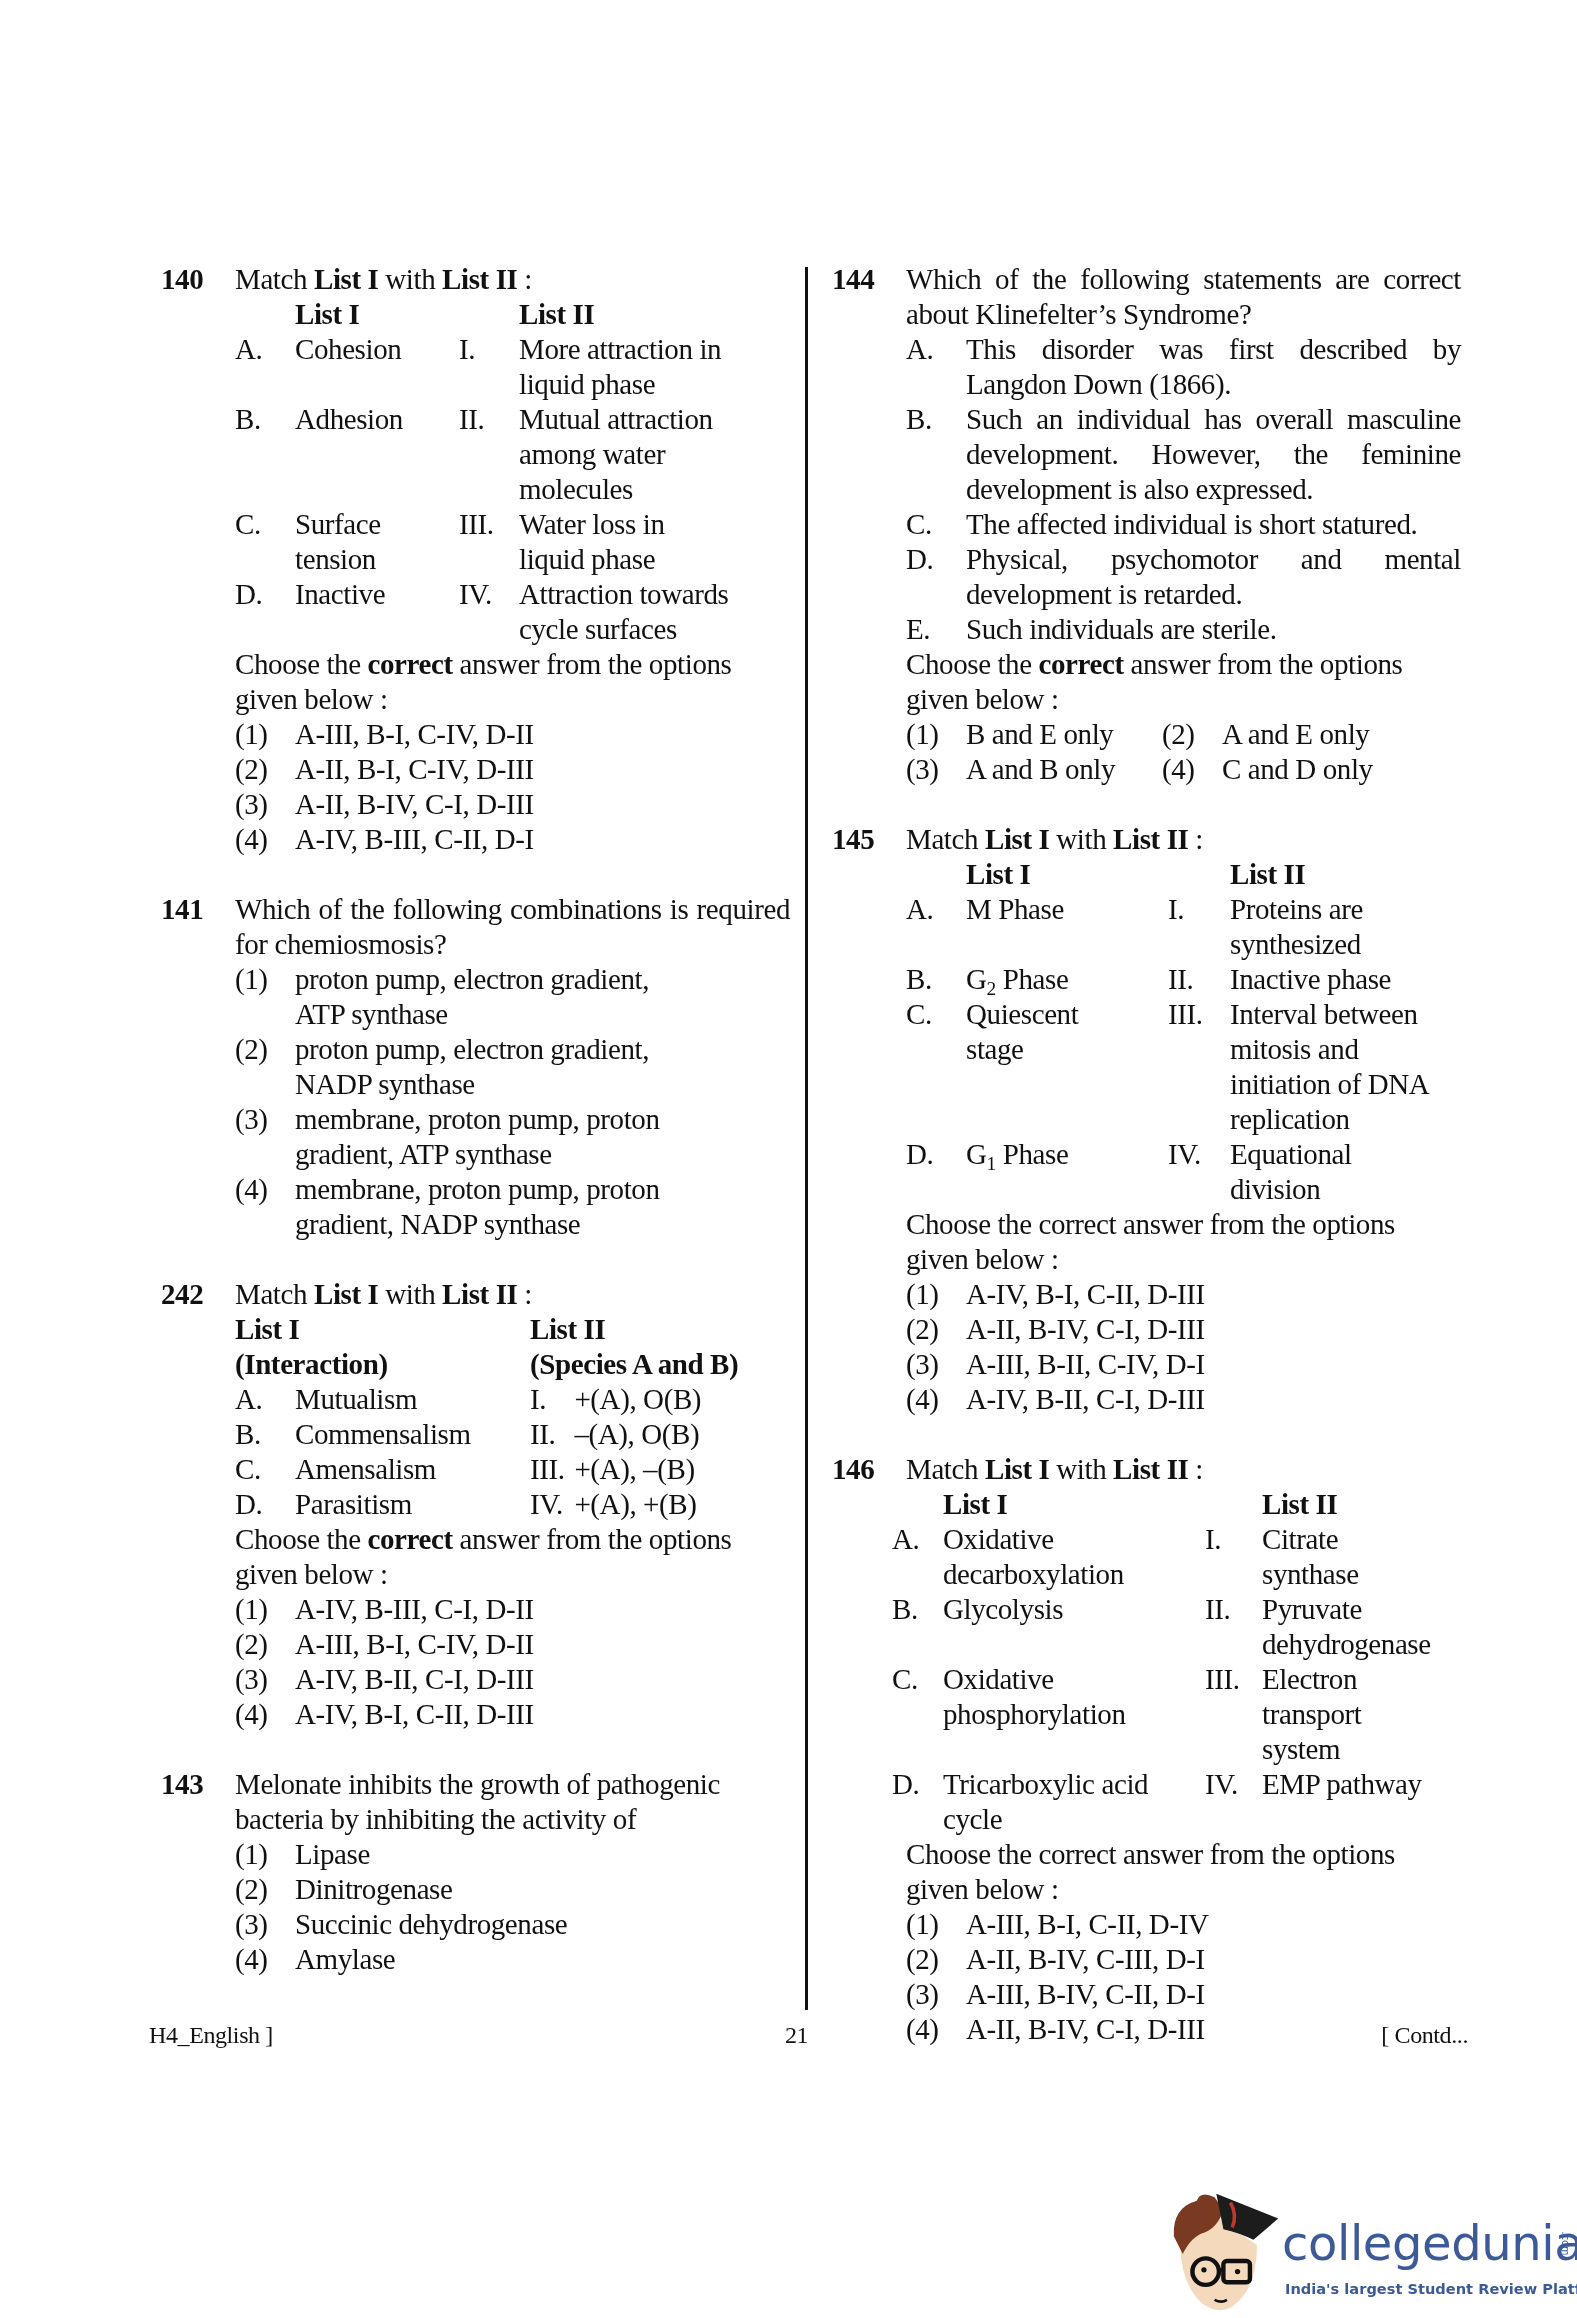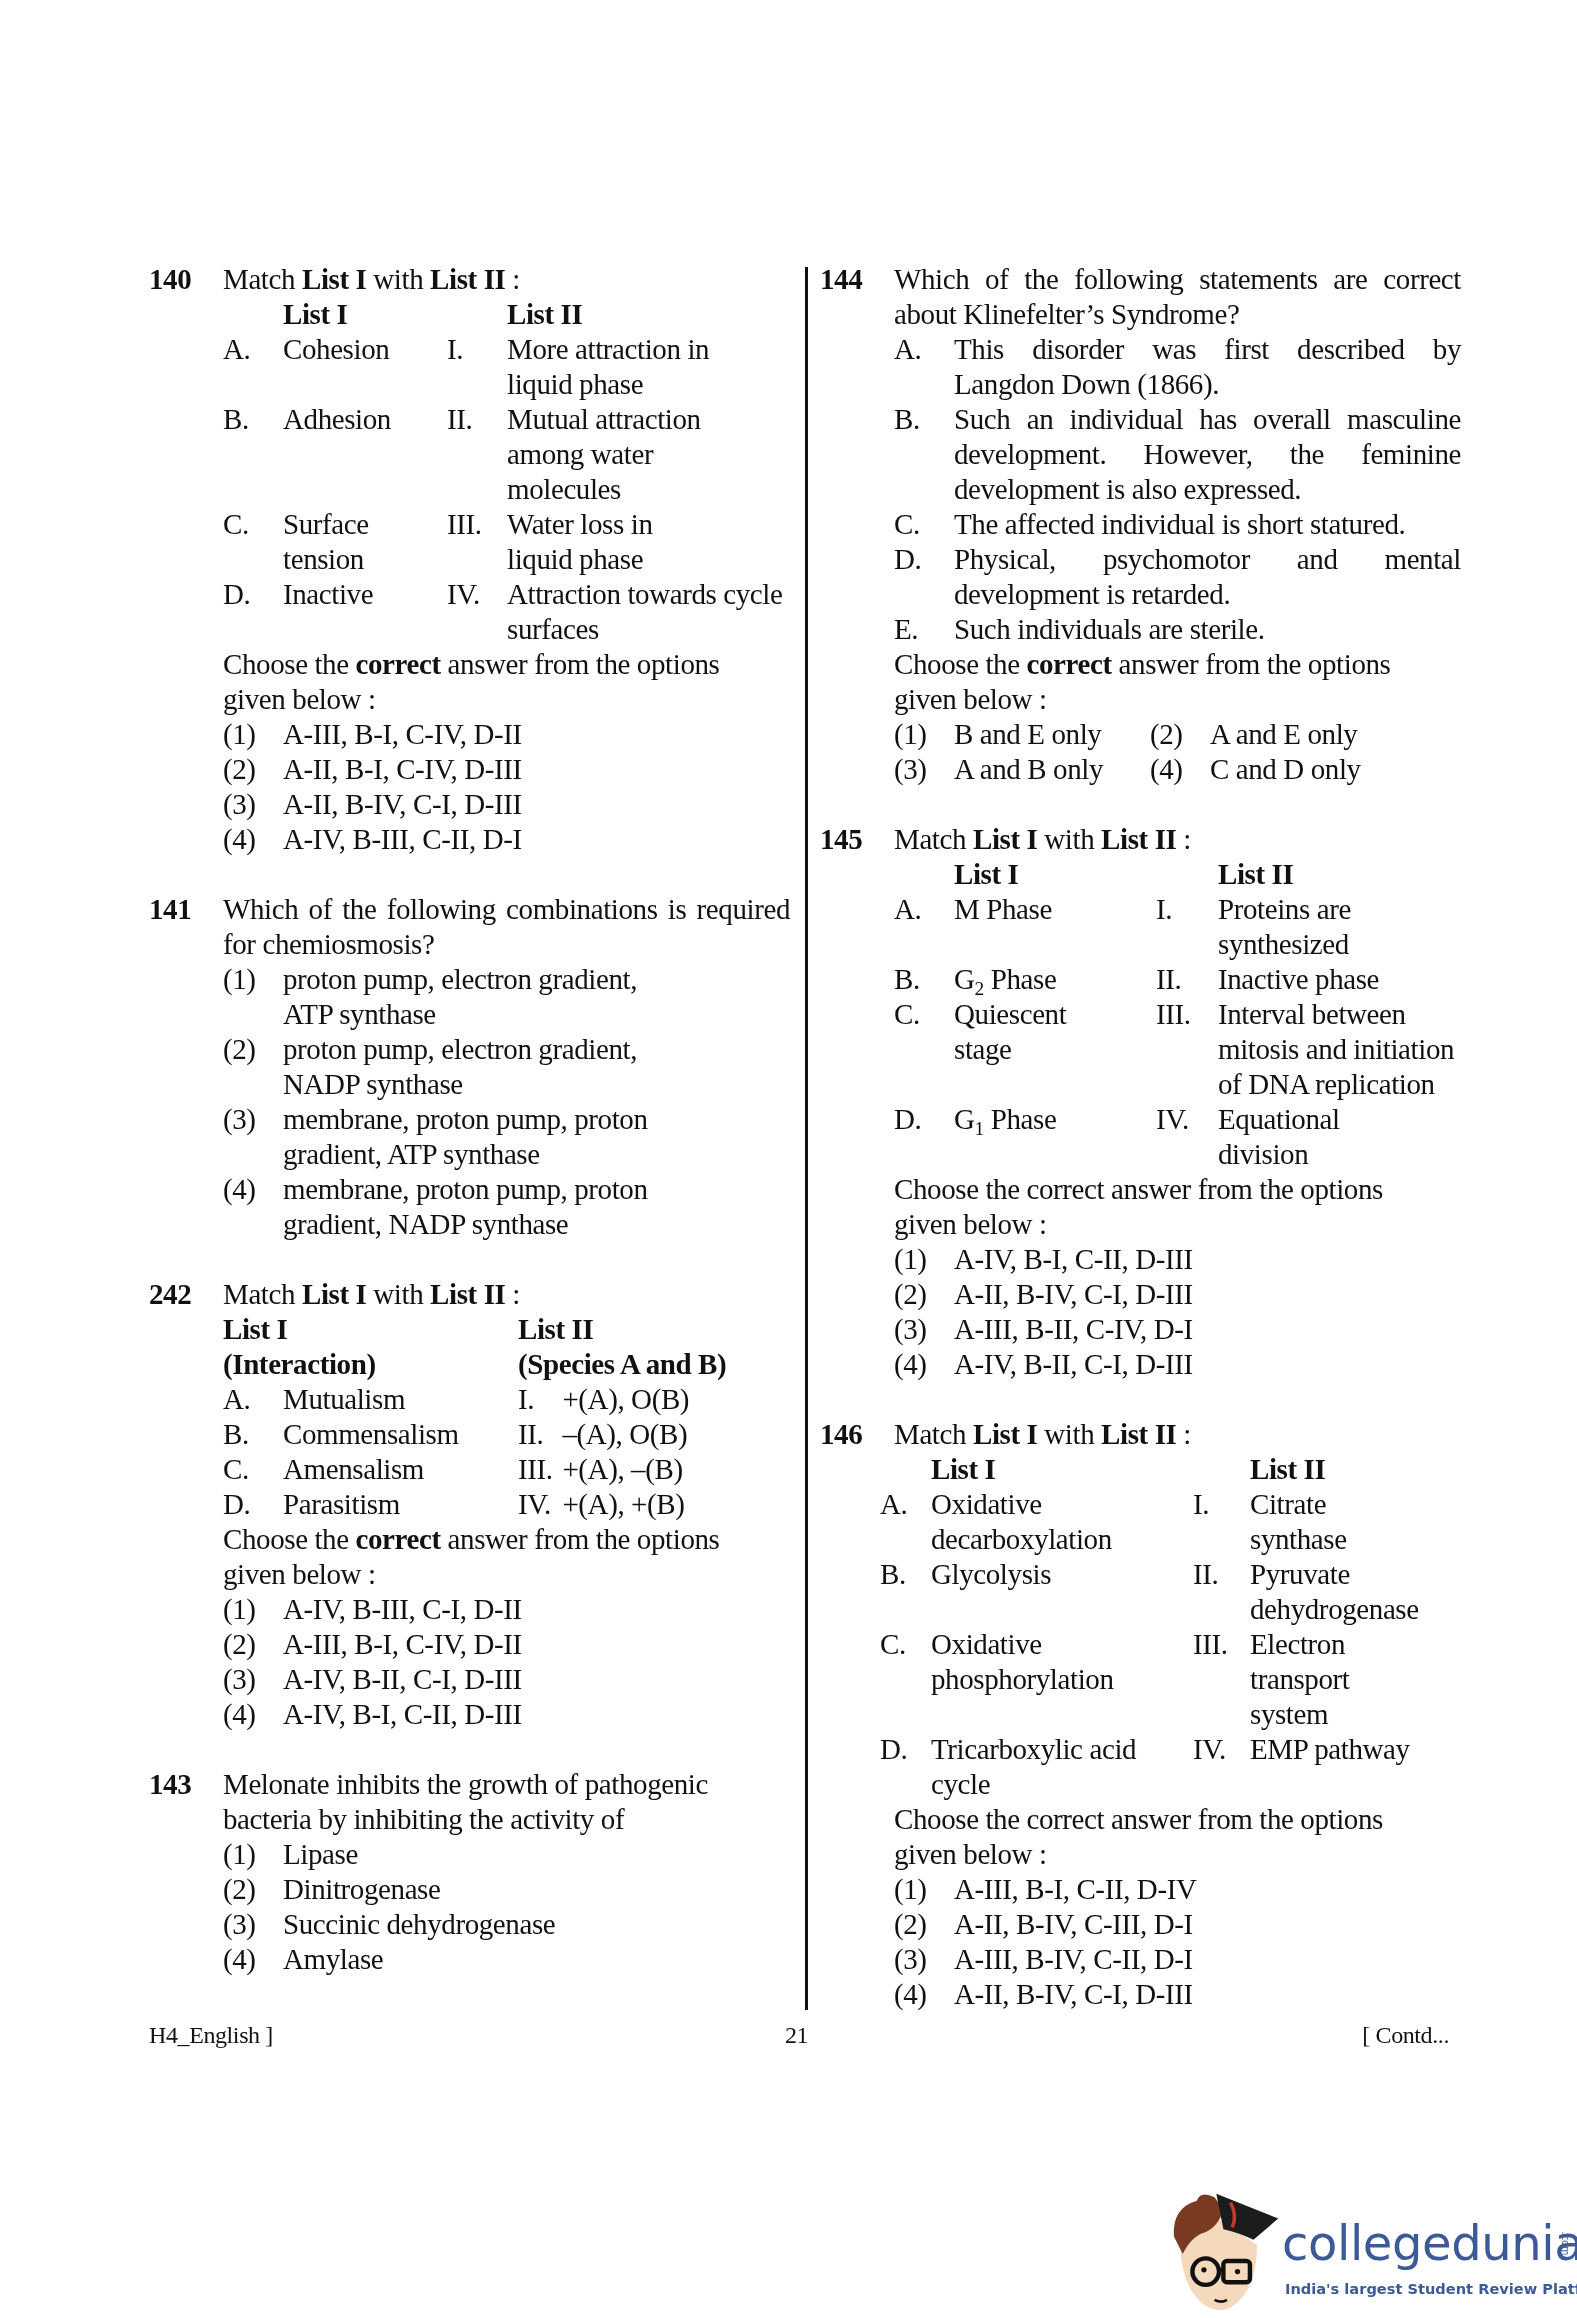--- a/index.html
+++ b/index.html
@@ -18,21 +18,21 @@
       letter-spacing: -0.4px;
     }
     #col-left { left: 149px; width: 641px; }
     #col-right { left: 820px; width: 641px; }
     .divider {
       position: absolute;
       left: 805px; top: 267px;
       width: 2.7px; height: 1743px;
       background: #111;
     }
-    .q { position: relative; padding-left: 74px; }
+    .q { position: relative; padding-left: 74px; margin-left: 12px; }
     .q + .q { margin-top: 35px; }
     .qnum { position: absolute; left: 0; top: 0; font-weight: bold; }
     .b { font-weight: bold; }
     .just { text-align: justify; text-align-last: left; }
 
     
     .mt { display: grid; }
     .mt .cell { min-width: 0; }
     .mt-140 { grid-template-columns: 60px 164px 60px 1fr; }
     .mt-142 { grid-template-columns: 60px 235px 32px 1fr; }
@@ -48,21 +48,21 @@
 
     .footer {
       position: absolute;
       top: 2022px;
       font-size: 24px;
       font-weight: normal;
       letter-spacing: -0.4px;
     }
     #footer-left { left: 149px; }
     #footer-center { left: 785px; }
-    #footer-right { right: 129px; margin-left: 36px; }
+    #footer-right { right: 110px; margin-left: 36px; }
 
     
     .brand {
       position: absolute;
       left: 1165px; top: 2183px;
       width: 407px; height: 133px;
     }
     .brand-name {
       position: absolute;
       left: 117px; top: 32px;

